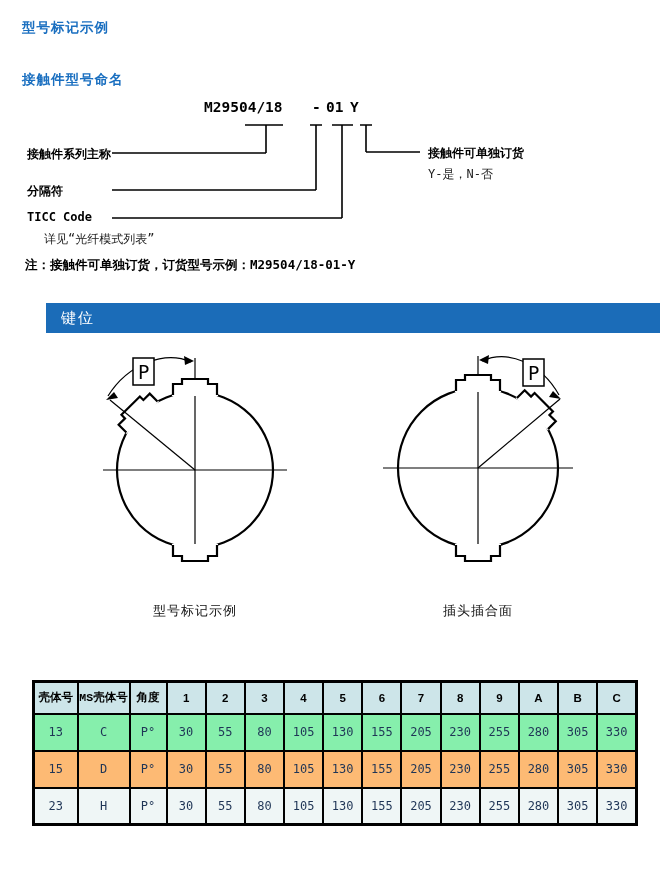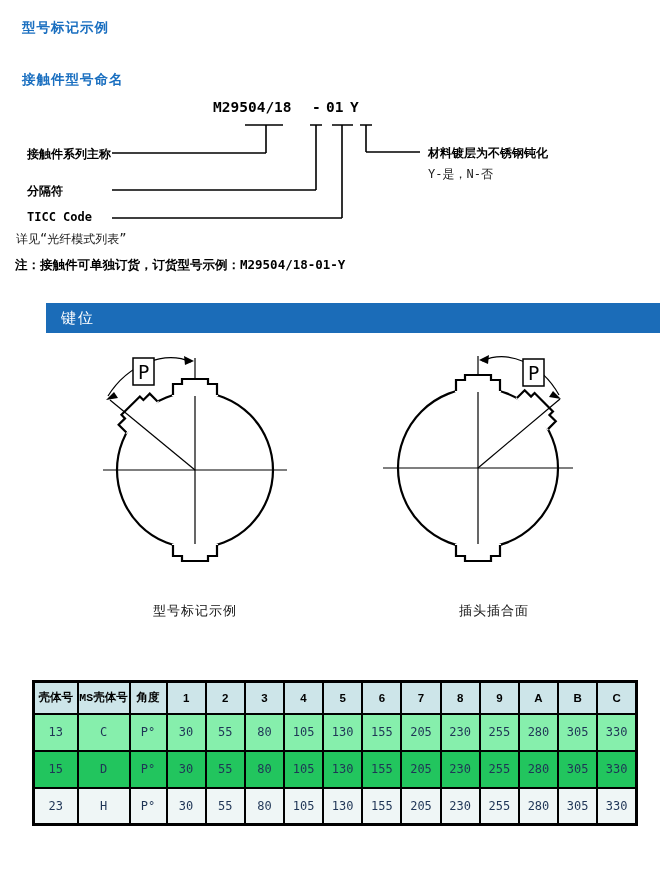--- a/index.html
+++ b/index.html
@@ -22,39 +22,39 @@
   }
   .callout-label {
     position:absolute; font-size:12px; font-weight:bold; color:#000;
     font-family:"DejaVu Sans Mono","Liberation Sans",monospace; white-space:nowrap;text-align:center;
   }
   .callout-note {
     position:absolute; font-size:12px; font-weight:normal; color:#222;
     font-family:"DejaVu Sans Mono","Liberation Sans",monospace; white-space:nowrap;
   }
   .order-note {
-    position:absolute; left:15px; top:257px; font-size:12.5px; font-weight:bold; color:#000;
+    position:absolute; left:25px; top:257px; font-size:12.5px; font-weight:bold; color:#000;
     font-family:"DejaVu Sans Mono","Liberation Sans",monospace; white-space:nowrap;
   }
   svg.overlay { position:absolute; pointer-events:none; }
   .banner {
     position:absolute; left:22px; top:303px; width:616px; height:30px;
     background:#1b6cb8; color:#ffffff; font-size:15px; line-height:30px;
     padding-left:15px; letter-spacing:2px;margin-left:24px;
   }
   .diagram { position:absolute; width:280px; height:280px; }
   .diagram.left { left:60px; top:348px; }
   .diagram.right { left:350px; top:348px; }
   .caption {
     position:absolute; top:602px; width:120px; text-align:center;
     font-size:13px; color:#111; letter-spacing:1px;
     font-family:"DejaVu Sans Mono","Liberation Sans",monospace;
   }
   .caption.left { left:135px; }
-  .caption.right { left:434px; }
+  .caption.right { left:418px; }
   table.keytable {
     position:absolute; left:32px; top:680px; width:606px;
     border-collapse:collapse; table-layout:fixed;
     border:3px solid #000;
   }
   table.keytable th, table.keytable td {
     border:2px solid #000; text-align:center; vertical-align:middle;
     overflow:hidden; white-space:nowrap;
   }
   table.keytable th {
@@ -63,21 +63,21 @@
   }
   table.keytable td {
     font-size:12px; color:#1f3556; height:37px;
     font-family:"DejaVu Sans Mono","Liberation Mono",monospace;
   }
   table.keytable th:nth-child(1){ width:44px; }
   table.keytable th:nth-child(2){ width:52px;font-family:Liberation Mono, monospace; }
   table.keytable th:nth-child(3){ width:37px; }
   tr.r0 td { background:#e8f1f1; }
   tr.r1 td { background:#86efac; }
-  tr.r2 td { background:#22c55e;margin-top:13px; }
+  tr.r2 td { background:#fdba74;margin-top:13px; }
   tr.r3 td { background:#eff6f6; }
   .stroke-thin { stroke:#000; stroke-width:1.2; fill:none; }
   .stroke-mid  { stroke:#000; stroke-width:1.6; fill:none; }
   .stroke-thick{ stroke:#000; stroke-width:2.2; fill:none; }
   .arrow { fill:#000; stroke:none; }
   .pbox { fill:#fff; stroke:#000; stroke-width:1.5; }
   .ptext {
     font-family:"DejaVu Sans Mono","Liberation Mono",monospace;
     font-size:19px; fill:#000;
   }
@@ -85,42 +85,42 @@
 </head>
 <body>
 
 <div class="page">
 
   <div class="blue-head" style="top:19px">型号标记示例</div>
 
   <div class="blue-head" style="top:71px">接触件型号命名</div>
 
   <div class="model-line">
-    <span style="left:213px">M29504/18</span>
+    <span style="left:204px">M29504/18</span>
     <span style="left:312px">-</span>
     <span style="left:326px">01</span>
     <span style="left:350px">Y</span>
   </div>
 
   <svg class="overlay" style="left:0;top:90px" width="660" height="140" viewBox="0 0 660 140">
 
     <path class="stroke-mid" d="M245,35 H283 M266,35 V63 M112,63 H266"></path>
 
     <path class="stroke-mid" d="M310,35 H322 M316,35 V100 M112,100 H316"></path>
 
     <path class="stroke-mid" d="M332,35 H353 M342,35 V128 M112,128 H342"></path>
 
     <path class="stroke-mid" d="M360,35 H372 M366,35 V62 M366,62 H420"></path>
   </svg>
 
   <div class="callout-label" style="left:27px; top:146px">接触件系列主称</div>
   <div class="callout-label" style="left:27px; top:183px">分隔符</div>
   <div class="callout-label" style="left:27px; top:210px">TICC Code</div>
-  <div class="callout-note" style="left:16px; top:231px">详见“光纤模式列表”</div>
-  <div class="callout-label" style="left:428px; top:145px">材料镀层为不锈钢钝化</div>
+  <div class="callout-note" style="left:44px; top:231px">详见“光纤模式列表”</div>
+  <div class="callout-label" style="left:428px; top:145px">接触件可单独订货</div>
   <div class="callout-note" style="left:428px; top:166px">Y-是，N-否</div>
   <div class="order-note">注：接触件可单独订货，订货型号示例：M29504/18-01-Y</div>
 
   <div class="banner">
     <span>键位</span>
   </div>
 
   <svg class="diagram left" viewBox="0 0 280 280">
     <line class="stroke-thin" x1="135" y1="10" x2="135" y2="212"></line>
     <line class="stroke-thin" x1="43" y1="122" x2="227" y2="122"></line>

